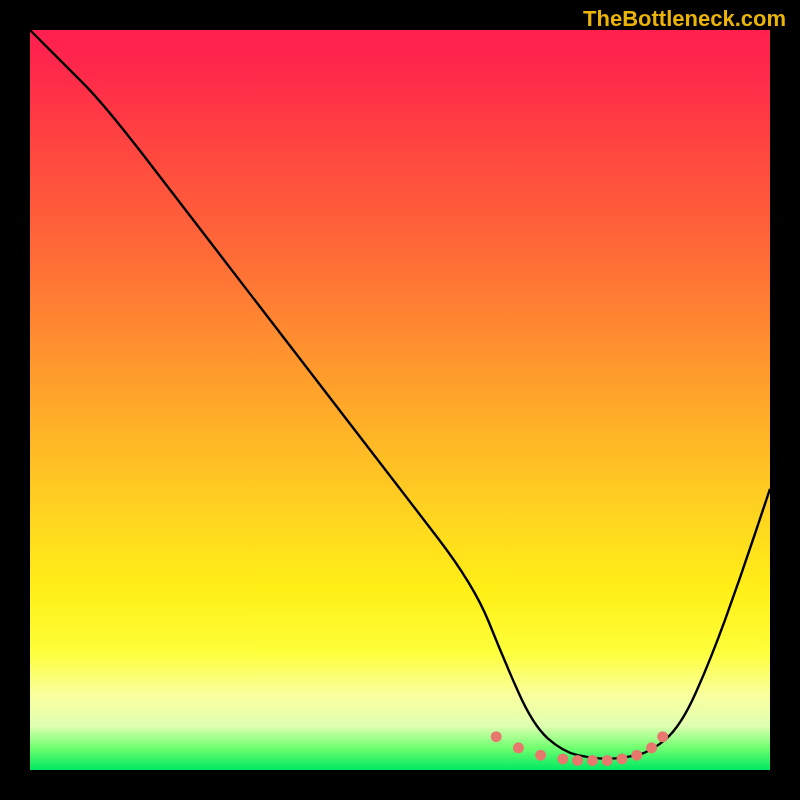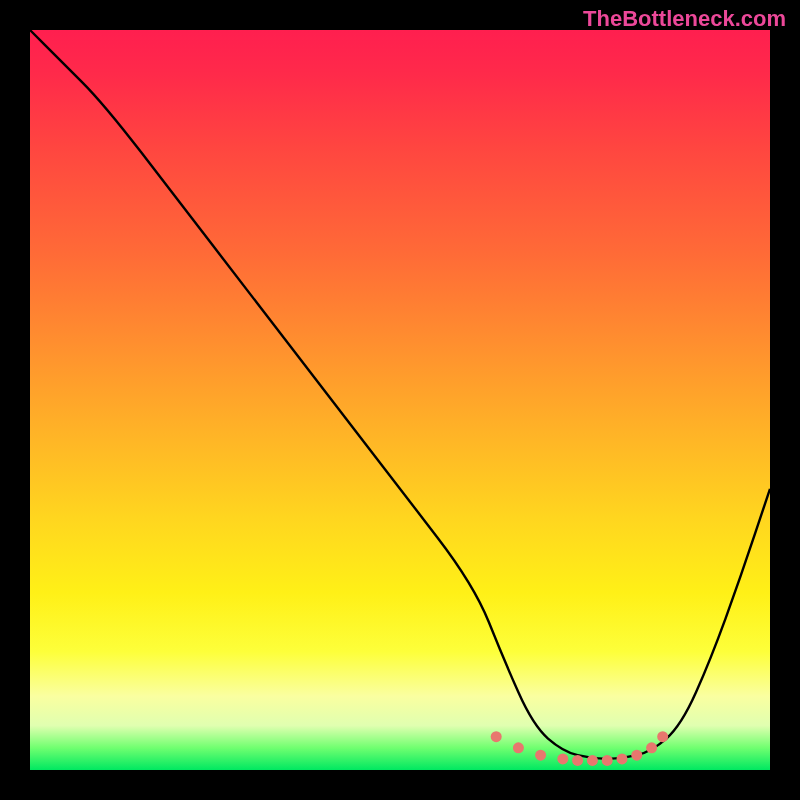--- a/index.html
+++ b/index.html
@@ -7,21 +7,21 @@
     width: 800px;
     height: 800px;
     background: #000;
     position: relative;
     font-family: Arial, sans-serif;
   }
   .watermark {
     position: absolute;
     top: 6px;
     right: 14px;
-    color: #ec4899;
+    color: #eab308;
     font-size: 22px;
     font-weight: bold;
     z-index: 10;
   }
   .plot-area {
     position: absolute;
     left: 30px;
     top: 30px;
     width: 740px;
     height: 740px;

